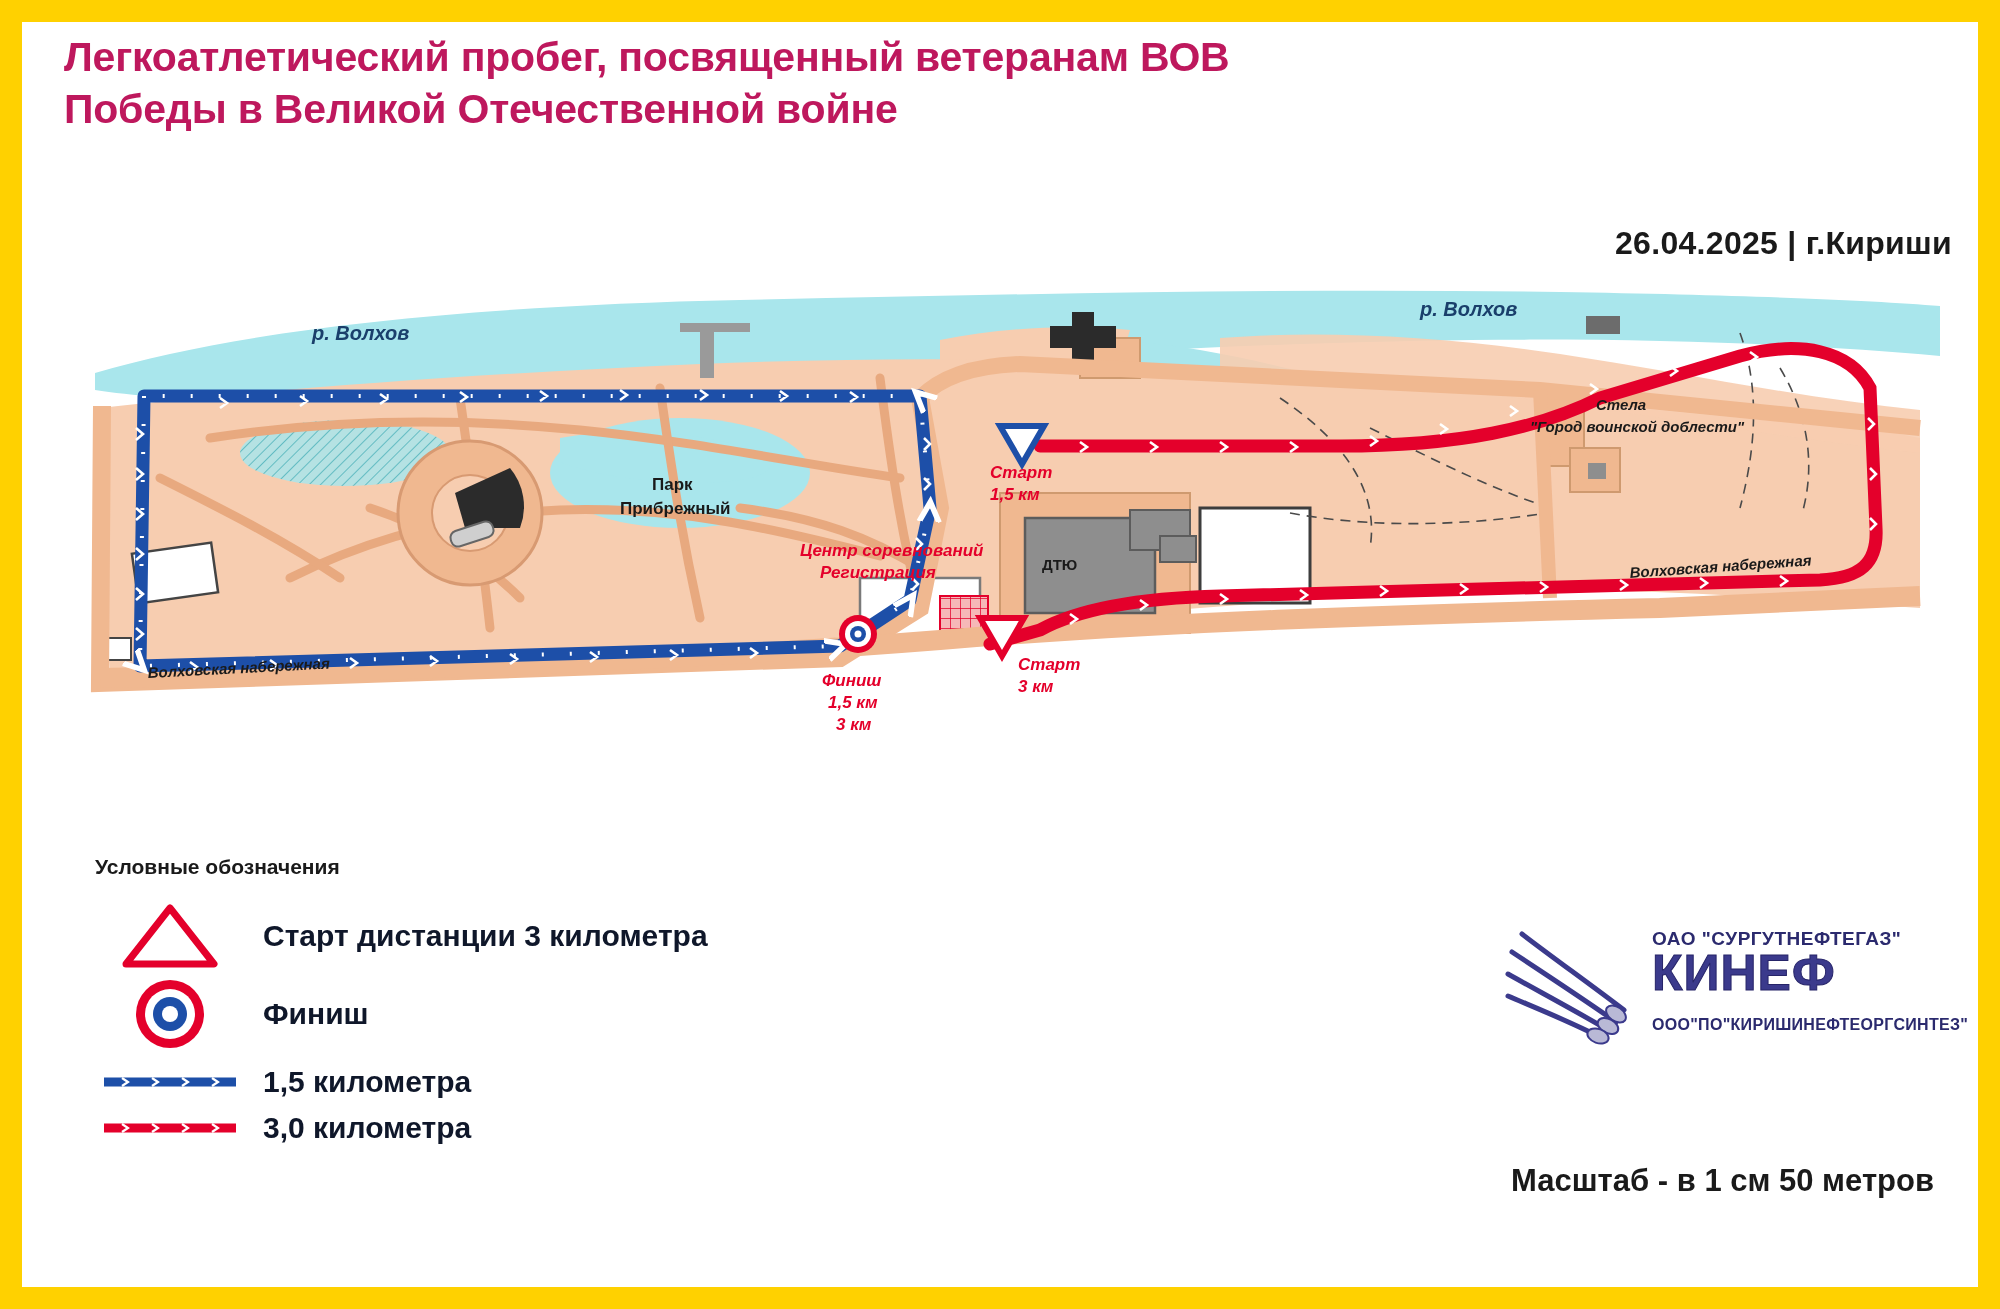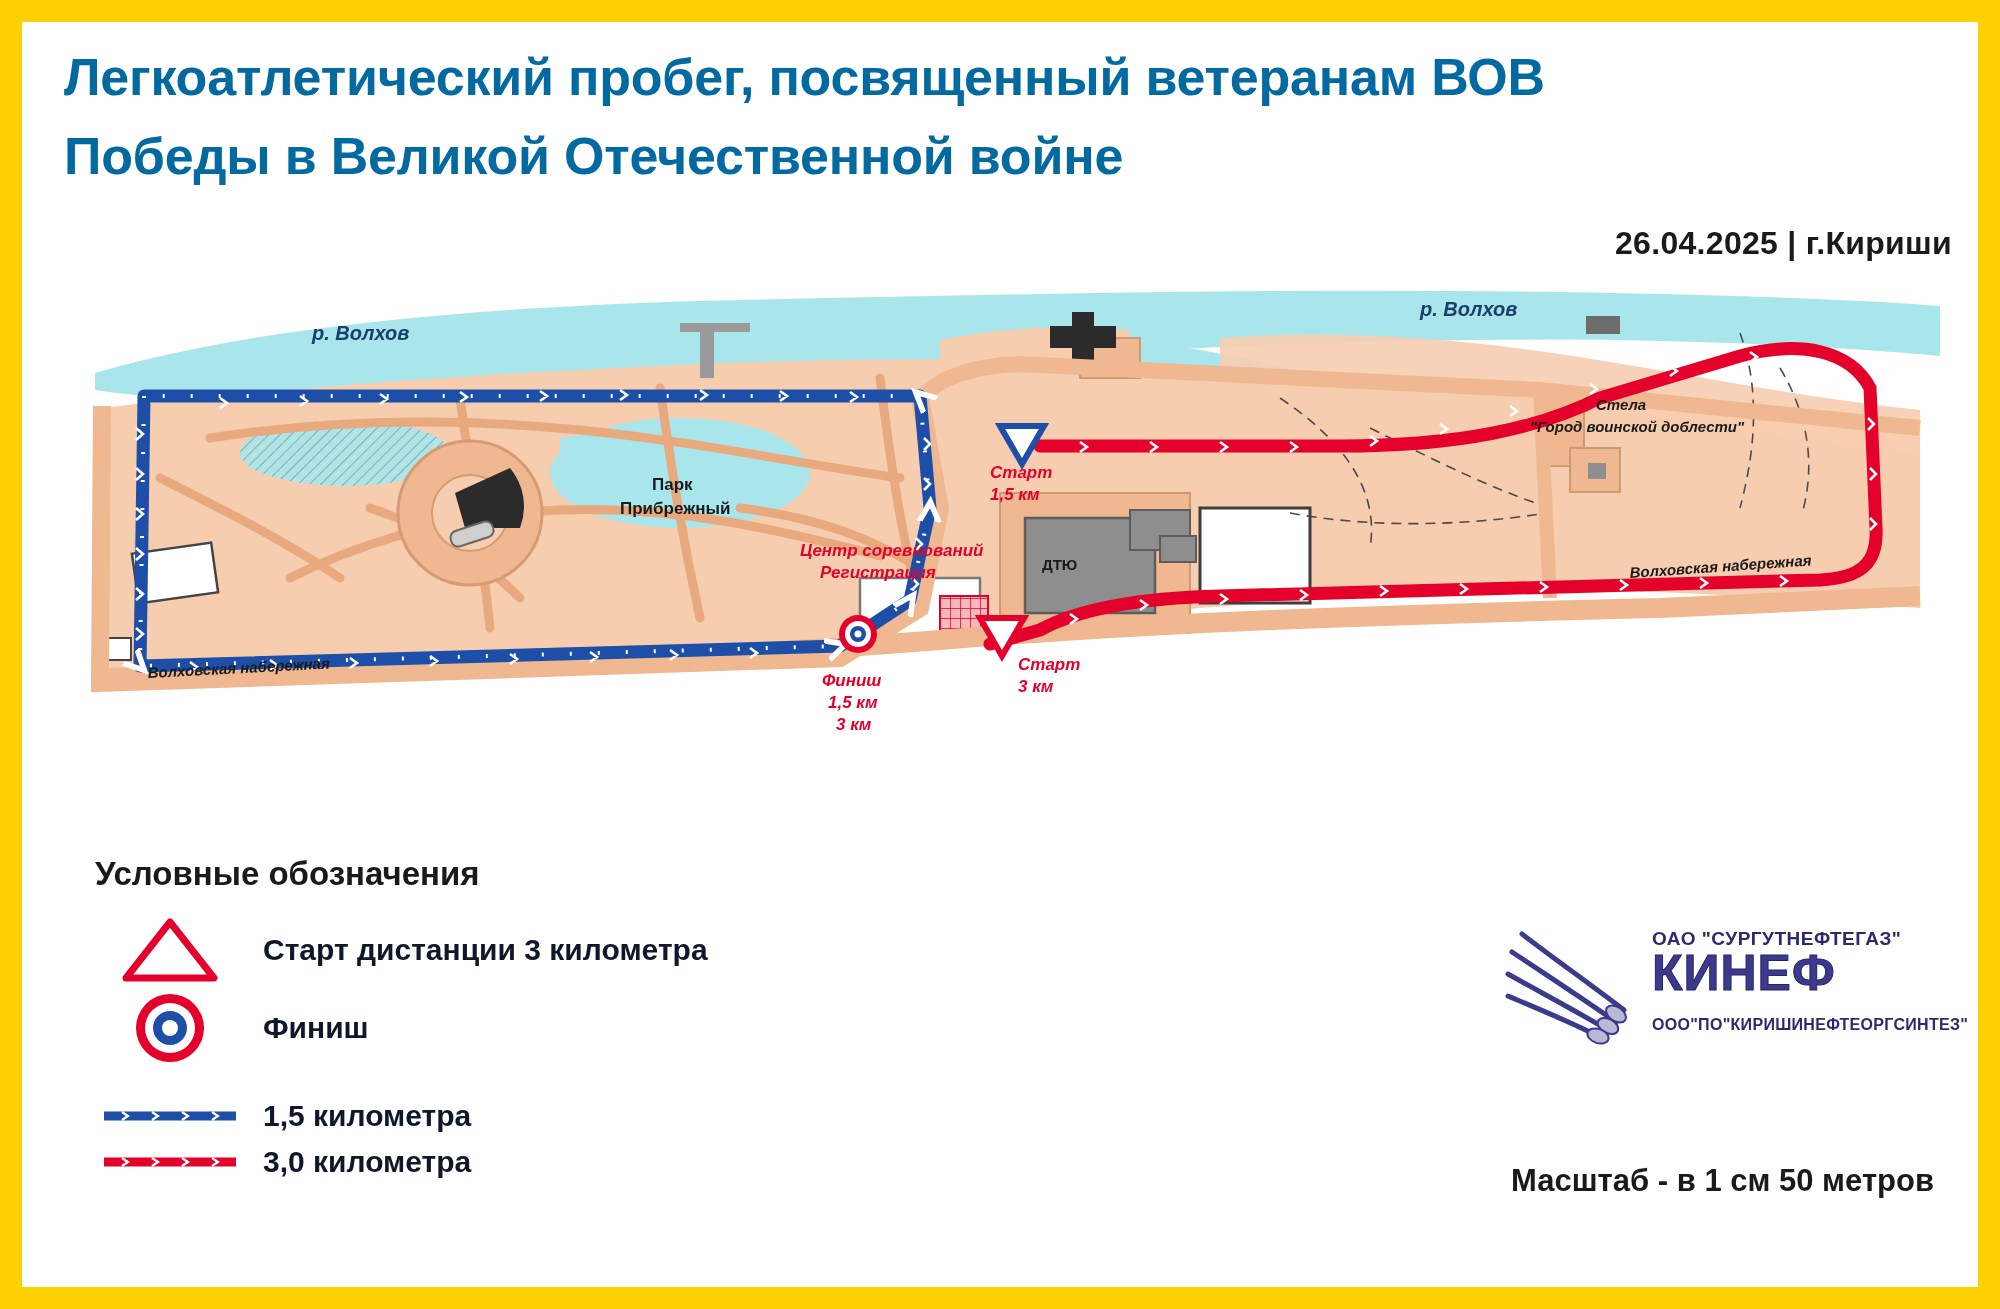--- a/index.html
+++ b/index.html
@@ -37,27 +37,26 @@
   }
 
   
   .title-block {
     position: absolute;
     left: 64px;
     top: 32px;
     width: 1830px;
   }
   .title-line {
-    font-size: 52px;
-    font-weight: bold;
-    color: #0369a1;
+    font-size: 41px;
+    font-weight: bold;
+    color: #be185d;
     line-height: 1.26;
     letter-spacing: -0.2px;
     white-space: nowrap;
-    margin-top: 13px;
   }
   .date-line {
     position: absolute;
     right: 48px;
     top: 225px;
     font-size: 32px;
     font-weight: bold;
     color: #1a1a1a;
     letter-spacing: 0.3px;
   }
@@ -73,21 +72,21 @@
   #map-svg { display: block; }
 
   
   .legend {
     position: absolute;
     left: 95px;
     top: 855px;
     width: 1000px;
   }
   .legend-title {
-    font-size: 33px;
+    font-size: 21px;
     font-weight: bold;
     color: #1a1a1a;
     margin-bottom: 18px;
   }
   .legend-row {
     display: flex;
     align-items: center;
     height: 78px;
   }
   .legend-sym {
@@ -350,21 +349,21 @@
         <svg width="80" height="80" viewBox="0 0 80 80">
           <circle cx="40" cy="40" r="34" fill="#e4002b"></circle>
           <circle cx="40" cy="40" r="25" fill="#ffffff"></circle>
           <circle cx="40" cy="40" r="17" fill="#1d4fa8"></circle>
           <circle cx="40" cy="40" r="8" fill="#ffffff"></circle>
         </svg>
       </div>
       <div class="legend-label">Финиш</div>
     </div>
 
-    <div class="legend-line-row" style="margin-top:26px">
+    <div class="legend-line-row" style="margin-top:6px">
       <div class="legend-line-sym">
         <svg width="140" height="20" viewBox="0 0 140 20">
           <line x1="4" y1="10" x2="136" y2="10" stroke="#1d4fa8" stroke-width="9"></line>
           <g stroke="#ffffff" stroke-width="2.2" fill="none">
             <path d="M22,6 l6,4 l-6,4 M52,6 l6,4 l-6,4 M82,6 l6,4 l-6,4 M112,6 l6,4 l-6,4"></path>
           </g>
         </svg>
       </div>
       <div class="legend-label">1,5 километра</div>
     </div>

